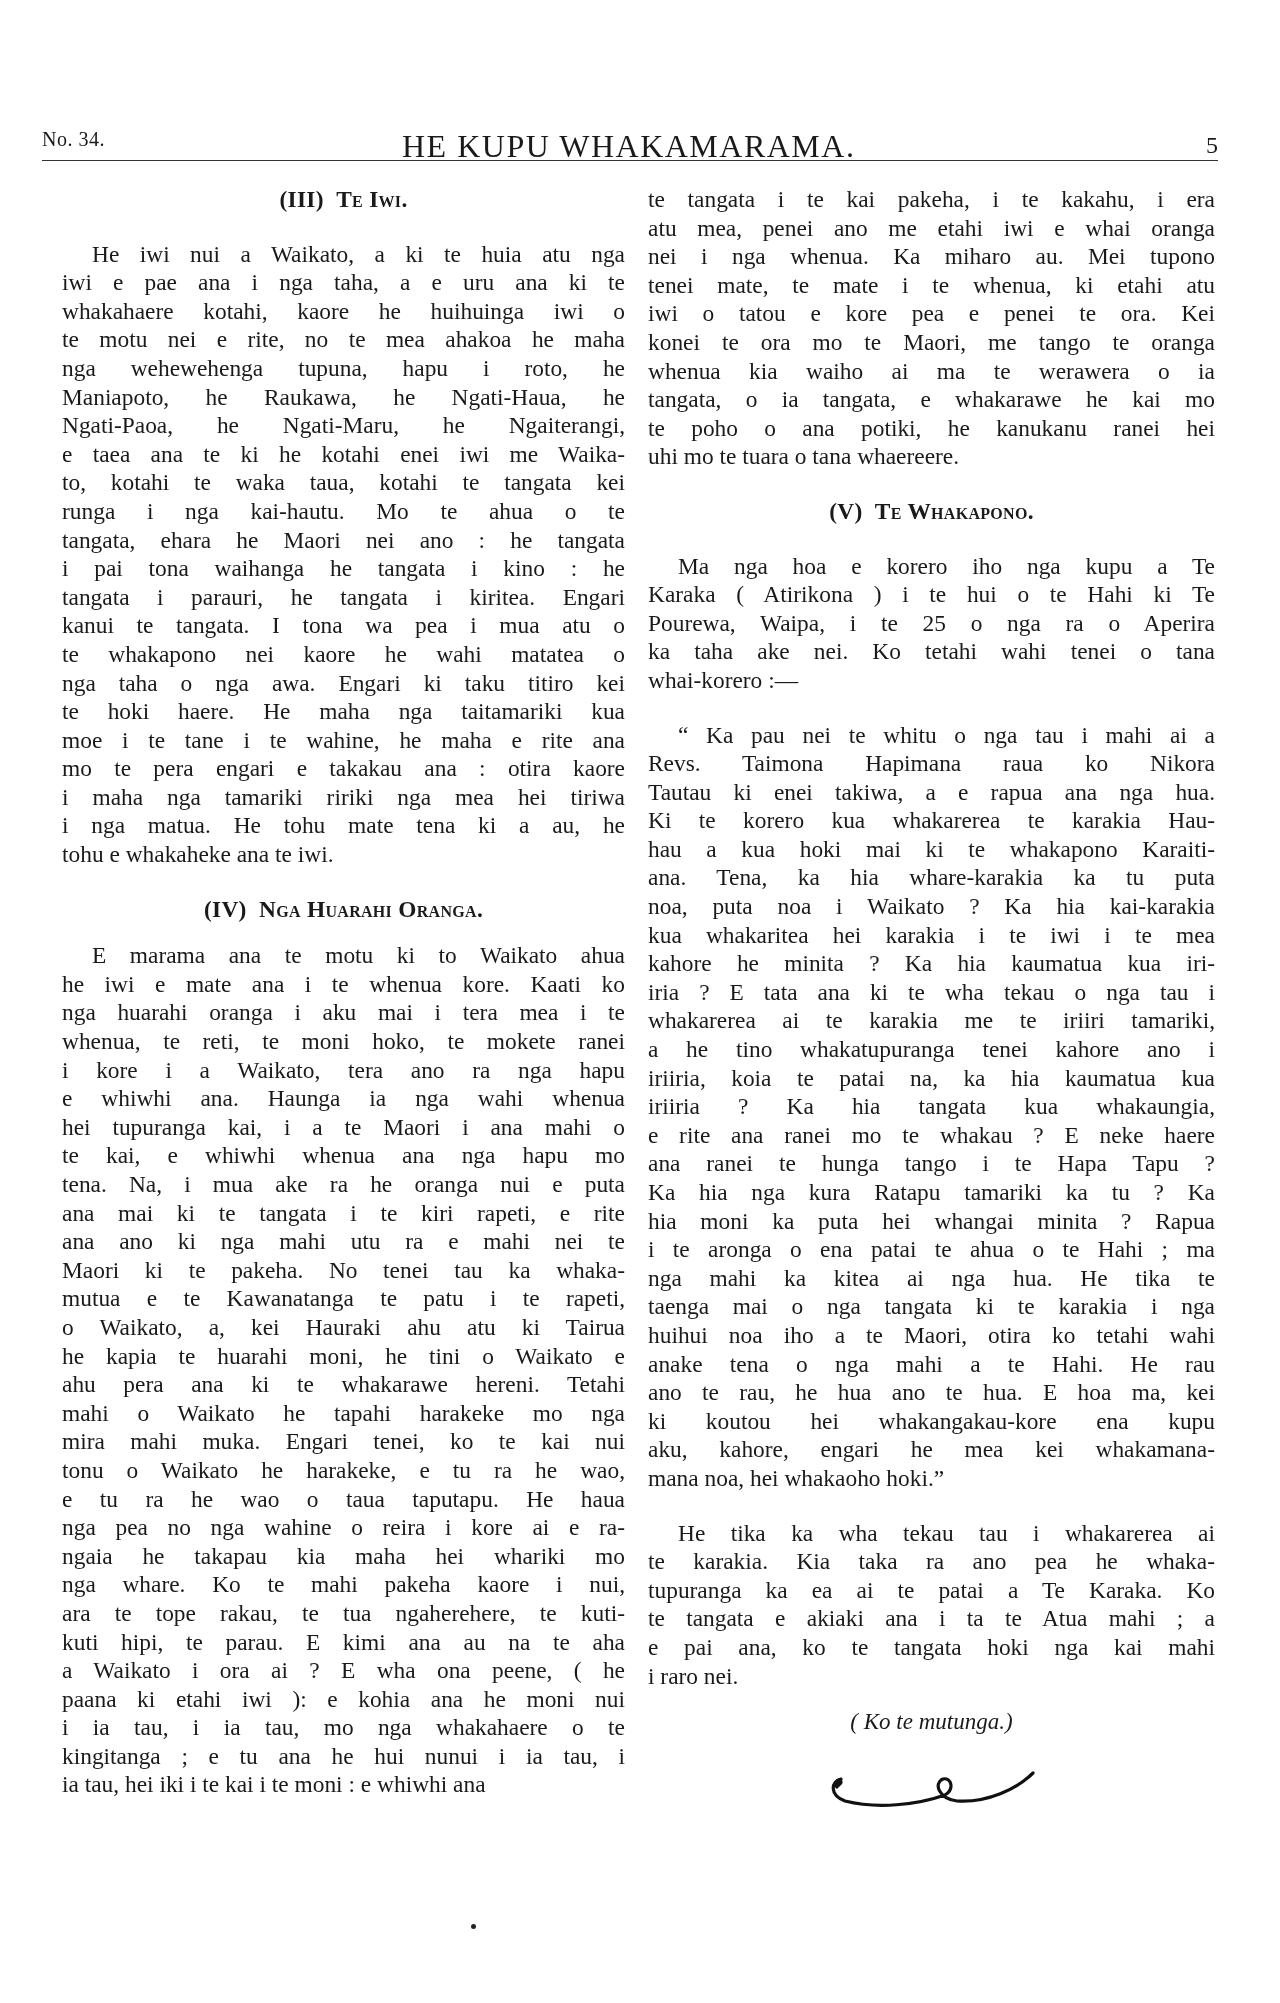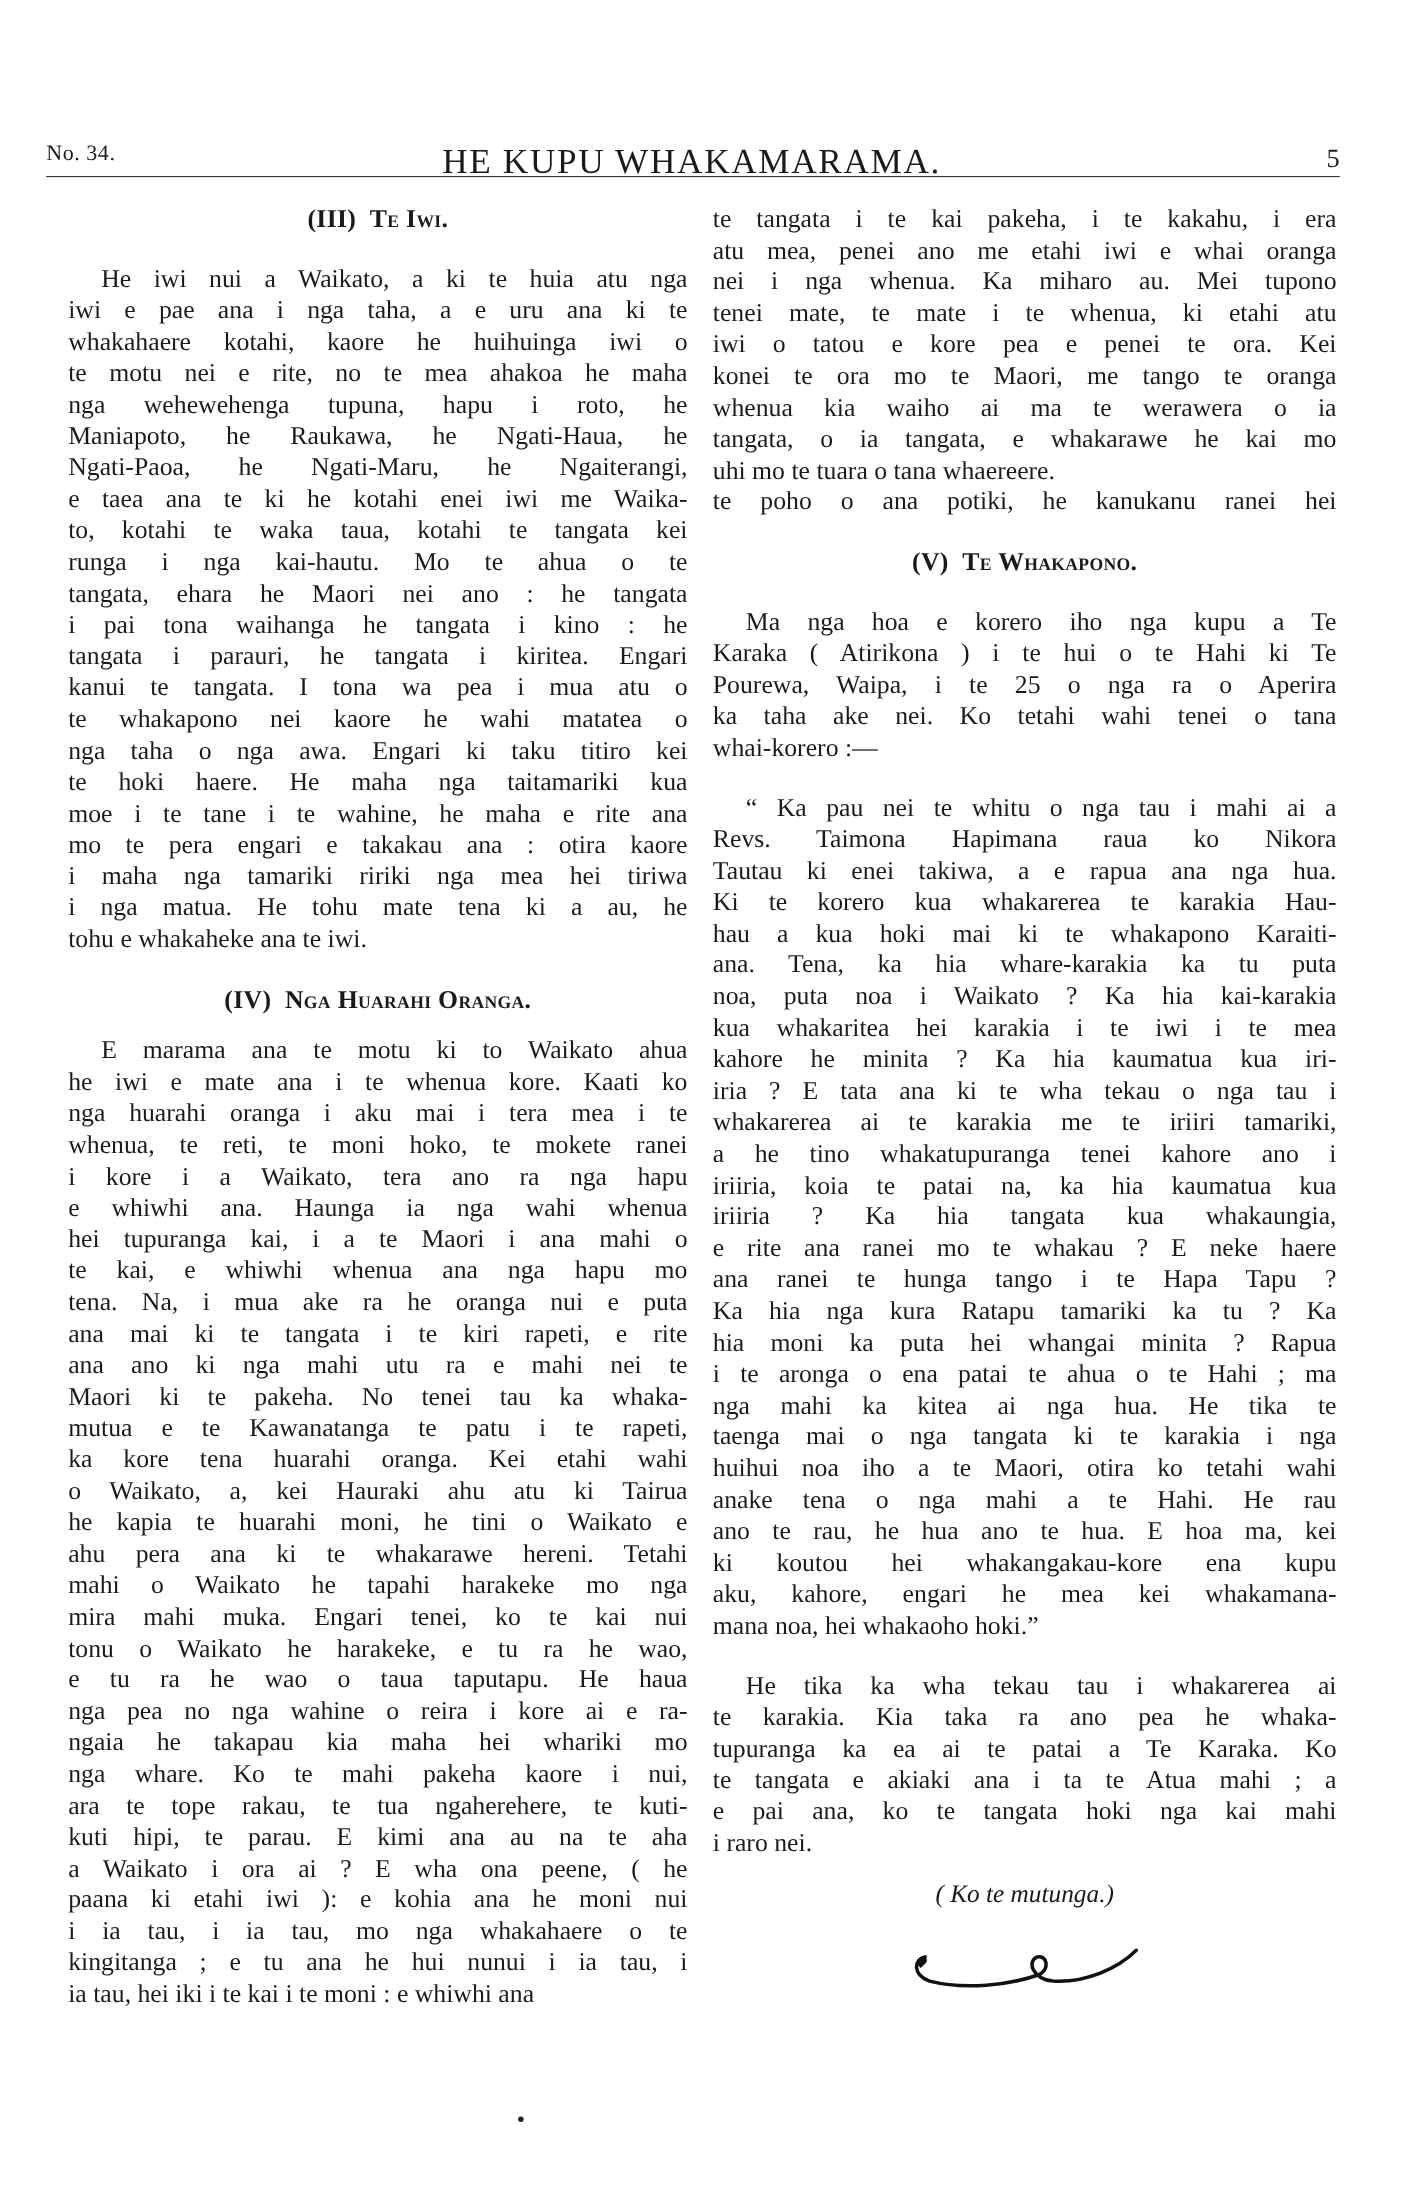--- a/index.html
+++ b/index.html
@@ -78,21 +78,20 @@
       <span class="line">whenua, te reti, te moni hoko, te mokete ranei</span>
       <span class="line">i kore i a Waikato, tera ano ra nga hapu</span>
       <span class="line">e whiwhi ana. Haunga ia nga wahi whenua</span>
       <span class="line">hei tupuranga kai, i a te Maori i ana mahi o</span>
       <span class="line">te kai, e whiwhi whenua ana nga hapu mo</span>
       <span class="line">tena. Na, i mua ake ra he oranga nui e puta</span>
       <span class="line">ana mai ki te tangata i te kiri rapeti, e rite</span>
       <span class="line">ana ano ki nga mahi utu ra e mahi nei te</span>
       <span class="line">Maori ki te pakeha. No tenei tau ka whaka-</span>
       <span class="line">mutua e te Kawanatanga te patu i te rapeti,</span>
-      <span class="line">ka kore tena huarahi oranga. Kei etahi wahi</span>
       <span class="line">o Waikato, a, kei Hauraki ahu atu ki Tairua</span>
       <span class="line">he kapia te huarahi moni, he tini o Waikato e</span>
       <span class="line">ahu pera ana ki te whakarawe hereni. Tetahi</span>
       <span class="line">mahi o Waikato he tapahi harakeke mo nga</span>
       <span class="line">mira mahi muka. Engari tenei, ko te kai nui</span>
       <span class="line">tonu o Waikato he harakeke, e tu ra he wao,</span>
       <span class="line">e tu ra he wao o taua taputapu. He haua</span>
       <span class="line">nga pea no nga wahine o reira i kore ai e ra-</span>
       <span class="line">ngaia he takapau kia maha hei whariki mo</span>
       <span class="line">nga whare. Ko te mahi pakeha kaore i nui,</span>
@@ -109,22 +108,22 @@
 <div class="col right">
   <div id="cont">
       <span class="line">te tangata i te kai pakeha, i te kakahu, i era</span>
       <span class="line">atu mea, penei ano me etahi iwi e whai oranga</span>
       <span class="line">nei i nga whenua. Ka miharo au. Mei tupono</span>
       <span class="line">tenei mate, te mate i te whenua, ki etahi atu</span>
       <span class="line">iwi o tatou e kore pea e penei te ora. Kei</span>
       <span class="line">konei te ora mo te Maori, me tango te oranga</span>
       <span class="line">whenua kia waiho ai ma te werawera o ia</span>
       <span class="line">tangata, o ia tangata, e whakarawe he kai mo</span>
+      <span class="line">te poho o ana potiki, he kanukanu ranei hei</span>
       <span class="line last">uhi mo te tuara o tana whaereere.</span>
-      <span class="line">te poho o ana potiki, he kanukanu ranei hei</span>
     </div>
 
   <div class="gap-md"></div>
   <h3 class="heading">
     <span>(V)</span>&nbsp;
     <span class="sc">Te Whakapono.</span>
   </h3>
   <div class="gap-md"></div>
   <div id="sec5intro">
       <span class="line" style="padding-left: 30px;">Ma nga hoa e korero iho nga kupu a Te</span>

